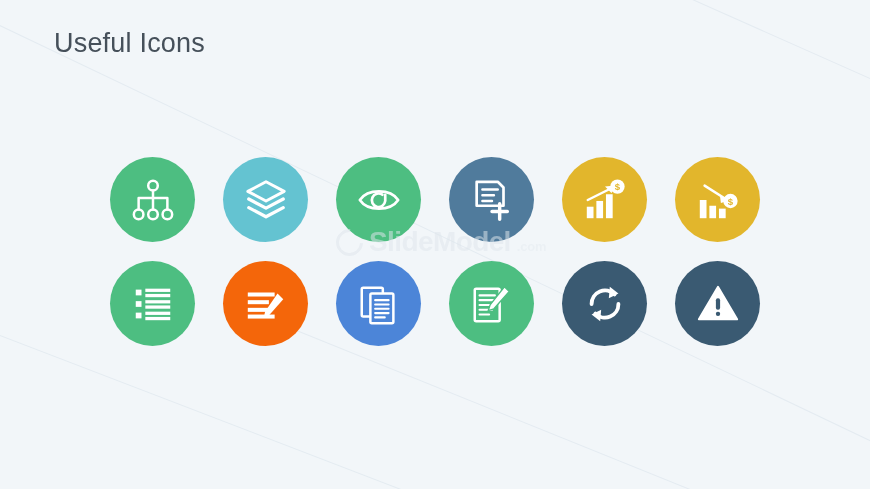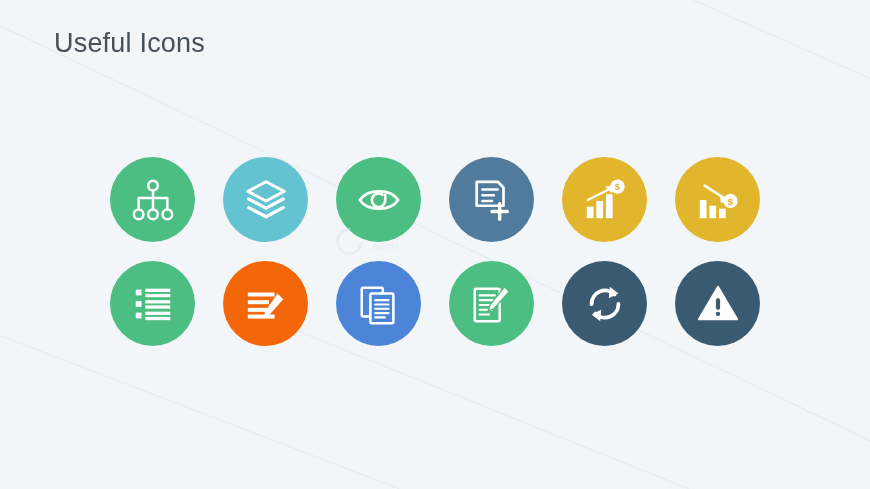--- a/index.html
+++ b/index.html
@@ -264,16 +264,17 @@
           <rect x="21.8" y="18" width="4.4" height="12" rx="2" fill="#3a5a72"></rect>
           <rect x="21.8" y="32" width="4.4" height="4.4" rx="2" fill="#3a5a72"></rect>
         </svg>
       </div>
     </div>
 
   </div>
 
   <div id="watermark">
     <div class="wm-logo"></div>
+    <div class="wm-name">SlideModel</div>
     <div class="wm-tld">.com</div>
   </div>
 
 </div>
 
 </body></html>

